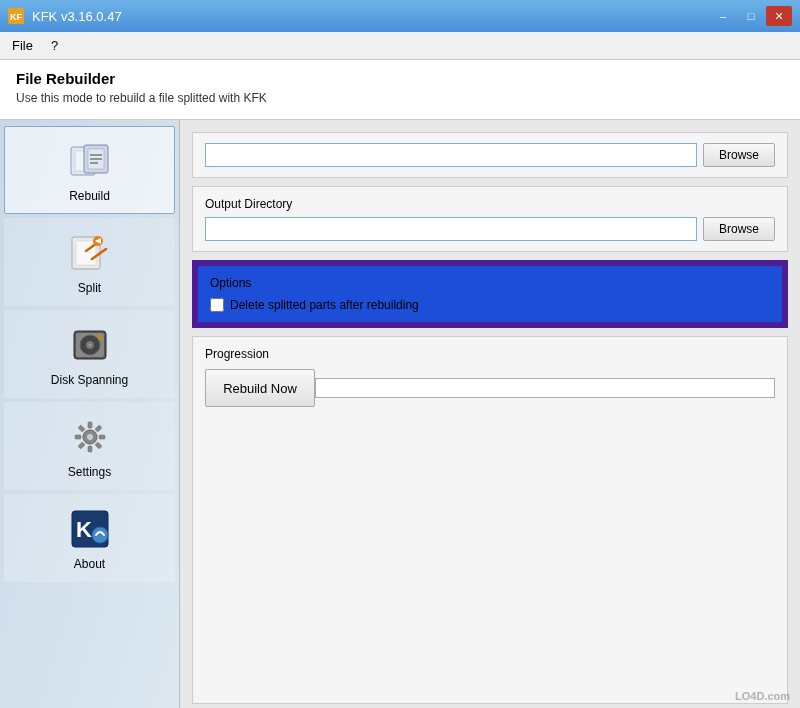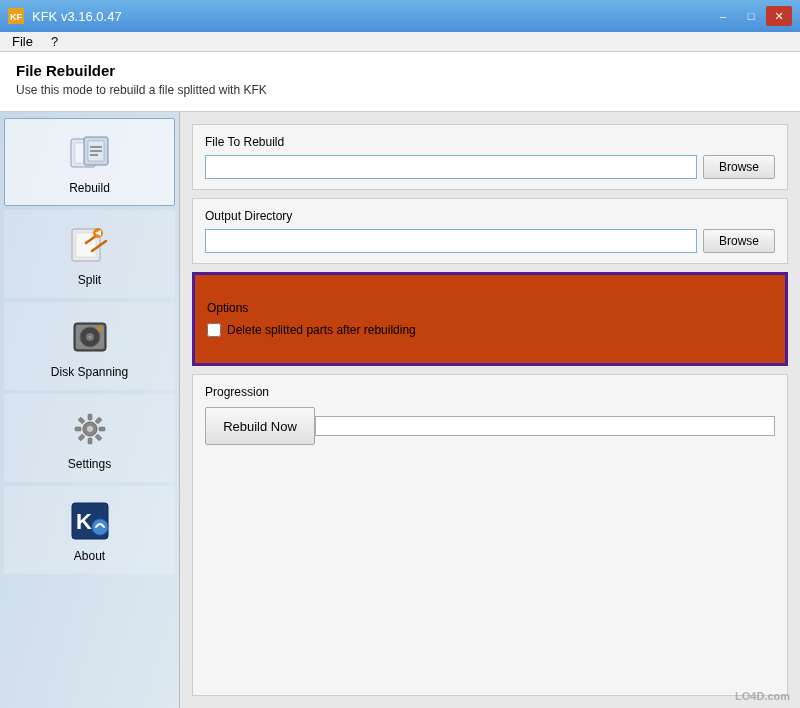--- a/index.html
+++ b/index.html
@@ -59,21 +59,21 @@
       font-size: 11px;
       color: white;
       border-radius: 2px;
     }
     .tb-btn.close { background: #c0392b; }
 
     
     .menu-bar {
       background: #f0f0f0;
       border-bottom: 1px solid #ccc;
-      height: 20px;
+      height: 28px;
       display: flex;
       align-items: center;
       padding: 0 4px;
       gap: 2px;
     }
     .menu-item {
       padding: 2px 8px;
       cursor: pointer;
       font-size: 13px;
       color: #000;
@@ -187,23 +187,23 @@
       cursor: pointer;
       font-size: 12px;
       text-align: center;
       line-height: 22px;
       color: #000;
       border-radius: 2px;
     }
 
     
     .options-section {
-      background: #c2410c;
-      border: 3px solid #4c1d95;
-      padding: 26px 12px;
+      background: #1d4ed8;
+      border: 6px solid #4c1d95;
+      padding: 10px 12px;
     }
     .options-title {
       font-size: 12px;
       color: #000;
       margin-bottom: 8px;
     }
     .checkbox-row {
       display: flex;
       align-items: center;
       gap: 6px;
@@ -373,21 +373,20 @@
         </svg>
       </div>
       <span class="sidebar-item-label">About</span>
     </div>
 
   </div>
 
   <div class="content-area">
 
     <div class="form-section">
-      <label class="form-label">File To Rebuild</label>
       <div class="form-row">
         <input type="text" class="form-input" value="" style="">
         <button class="browse-btn">Browse</button>
       </div>
     </div>
 
     <div class="form-section">
       <label class="form-label">Output Directory</label>
       <div class="form-row">
         <input type="text" class="form-input" value="" style="">

